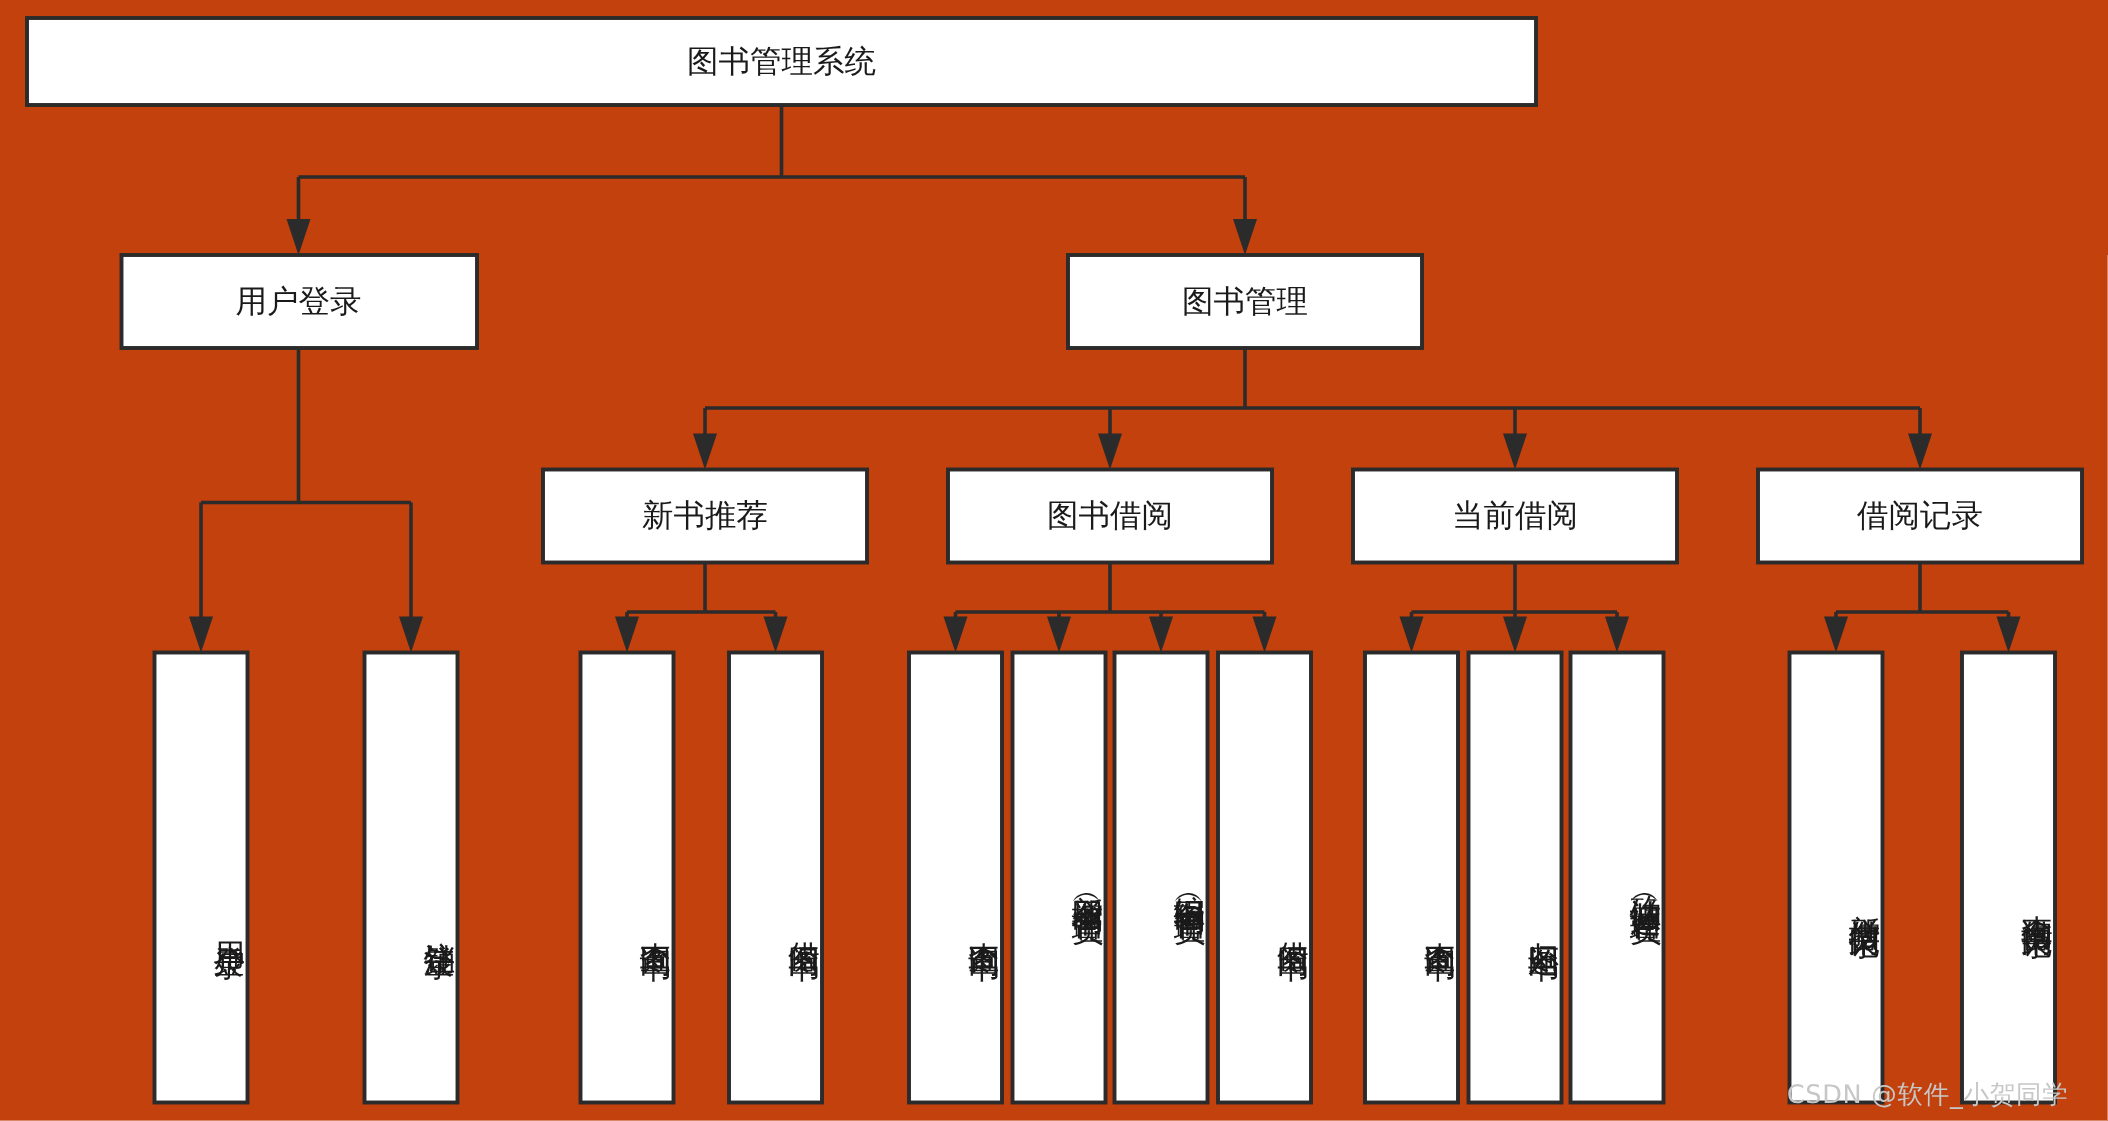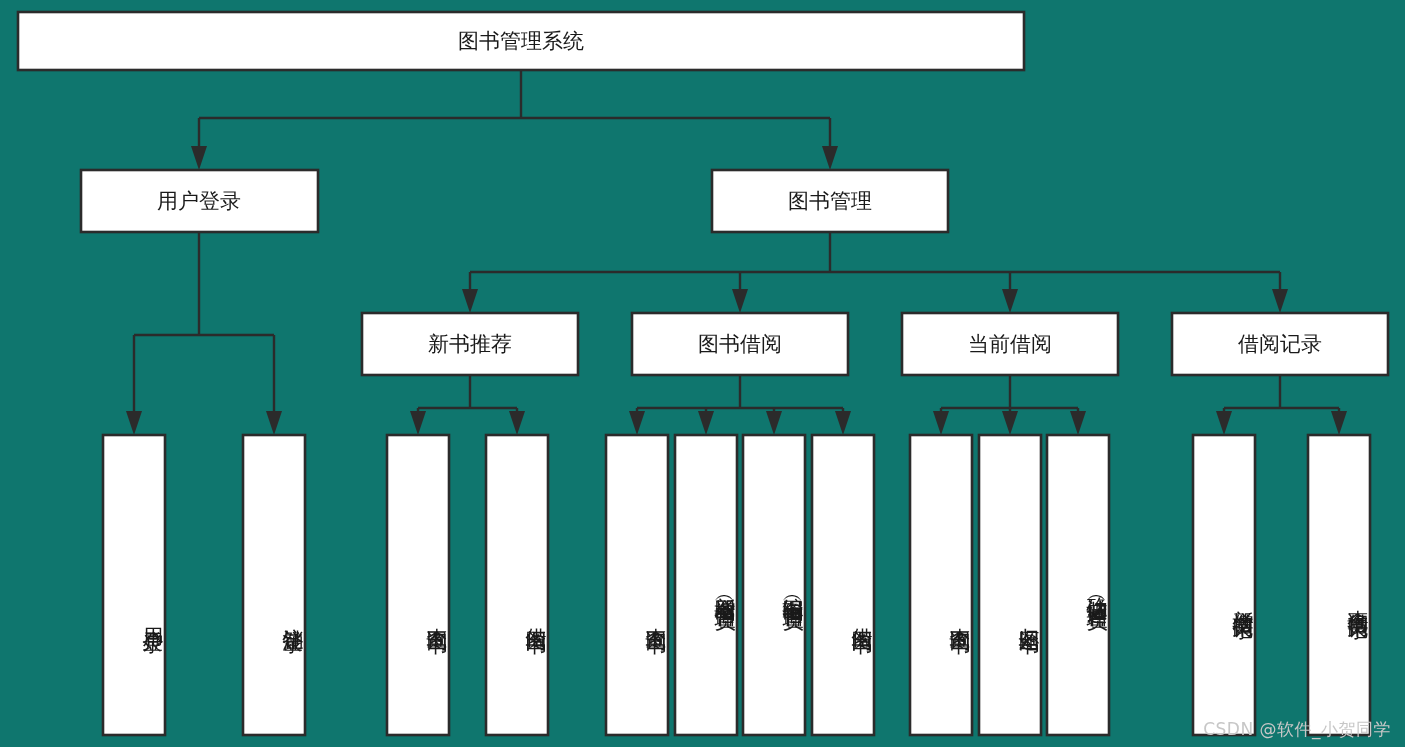--- a/index.html
+++ b/index.html
@@ -11,21 +11,21 @@
   body {
     width: 1405px;
     height: 747px;
     overflow: hidden;
     font-family: "DejaVu Sans", "Liberation Sans", sans-serif;
   }
   #diagram-root {
     position: relative;
     width: 1405px;
     height: 747px;
-    background: #0f766e;
+    background: #c2410c;
   }
   svg.chart-svg {
     position: absolute;
     left: 0;
     top: 0;
     width: 1405px;
     height: 747px;
     display: block;
   }
   .node-box {
@@ -60,21 +60,21 @@
     font-family: "DejaVu Sans", "Liberation Sans", sans-serif;
     font-size: 21px;
     line-height: 1.18;
     color: #1a1a1a;
     letter-spacing: 2px;
     white-space: nowrap;
     pointer-events: none;
   }
   .watermark {
     position: absolute;
-    right: 14px;
+    right: 26px;
     bottom: 6px;
     font-family: "DejaVu Sans", "Liberation Sans", sans-serif;
     font-size: 17px;
     color: #c7c7c7;
     letter-spacing: 0.5px;
     user-select: none;
   }
 </style>
 </head>
 <body>

